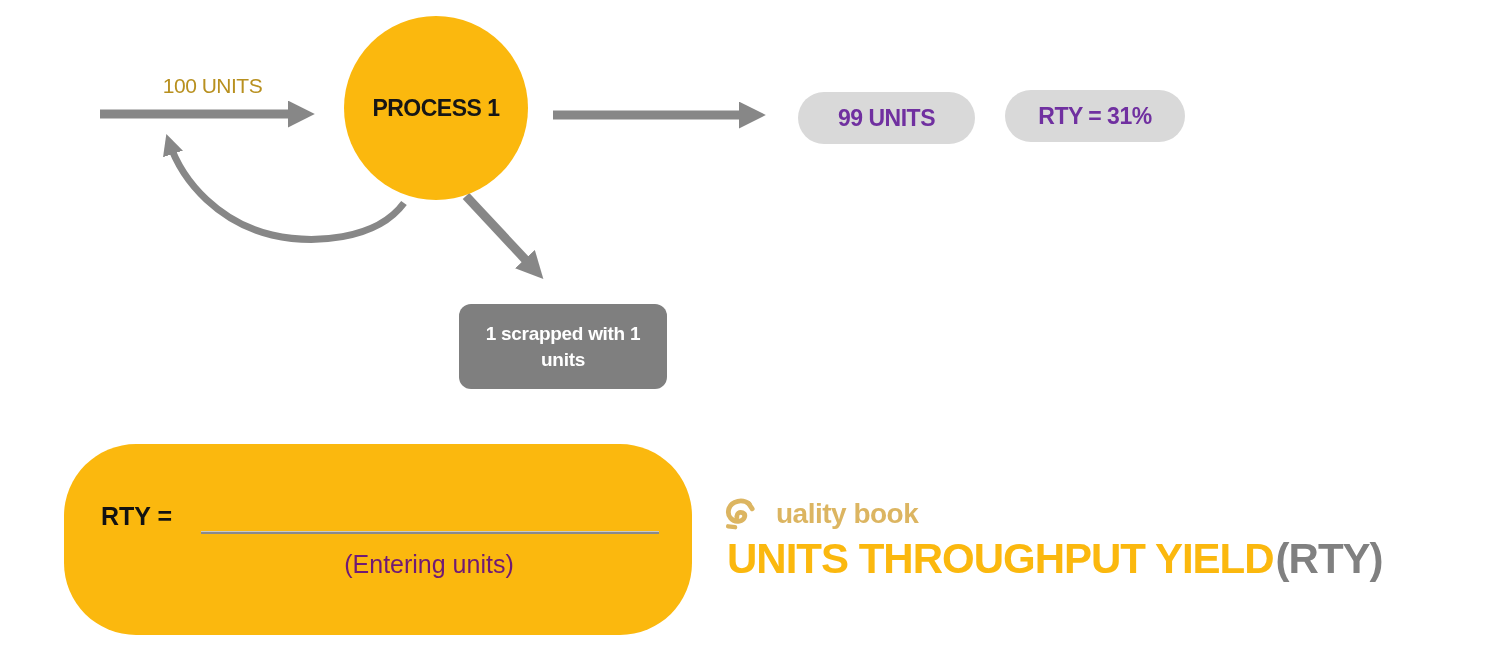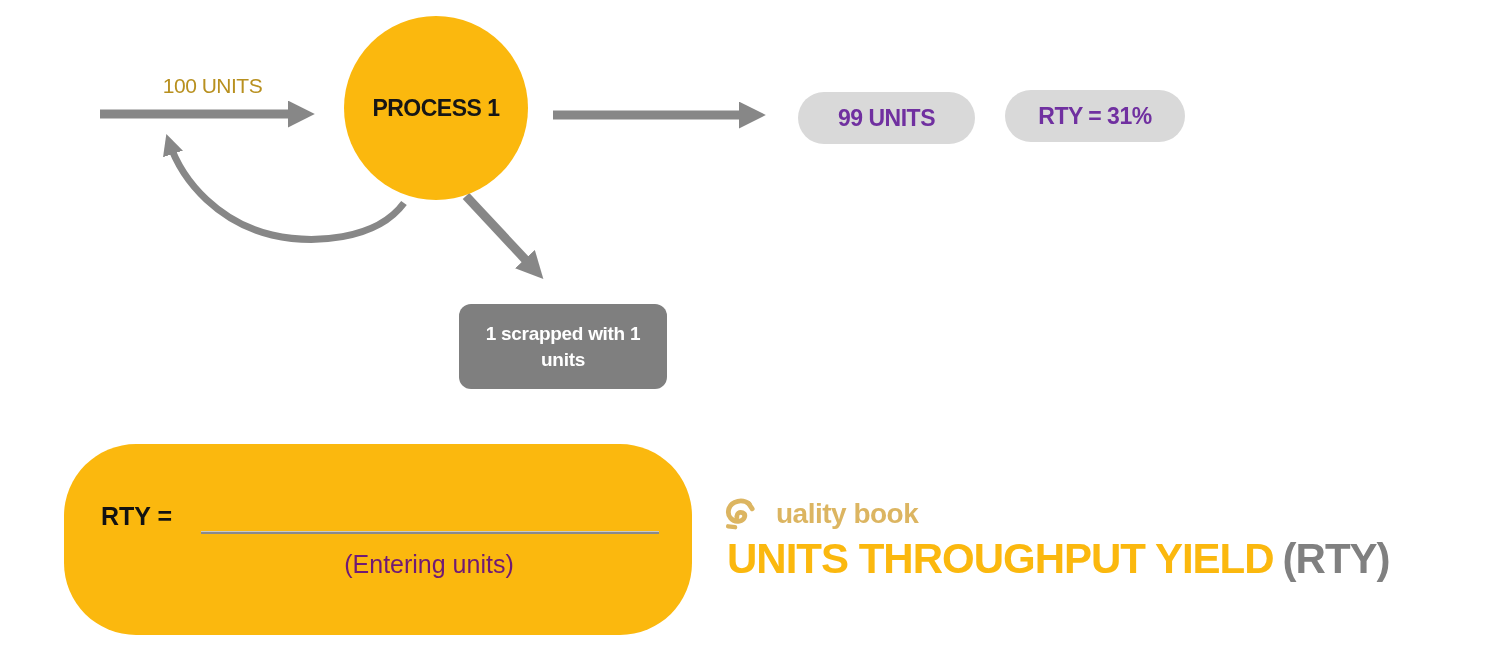--- a/index.html
+++ b/index.html
@@ -55,21 +55,21 @@
   .frac-line{position:absolute;top:88px;left:12px;width:458px;height:2px;background:#8a8a8a;box-shadow:0 -1px 0 #c9c9c9}
   .denominator{position:absolute;top:106px;width:100%;text-align:center;font-size:25px;font-weight:400;color:#701a75}
 
   
   .brand{position:absolute;left:722px;top:497px;display:flex;align-items:flex-start;gap:19px}
   .brand-icon{width:35px;height:35px;flex:0 0 auto}
   .brand-text{font-size:28px;font-weight:bold;color:var(--logo-gold);letter-spacing:-0.5px;line-height:33px}
   .big-title{position:absolute;left:727px;top:535px;font-size:42px;font-weight:bold;
     letter-spacing:-1px;white-space:nowrap}
   .title-main{color:var(--gold)}
-  .title-suffix{color:var(--title-gray);margin-left:9px}
+  .title-suffix{color:var(--title-gray);margin-left:2px}
 </style>
 </head>
 <body>
 
 <div class="canvas">
 
   <svg class="arrow-layer" viewBox="0 0 1500 670">
     <defs>
       <marker id="ah" viewBox="0 0 10 10" refX="6" refY="5" markerWidth="3" markerHeight="3" orient="auto-start-reverse">
         <path d="M0,0 L10,5 L0,10 z" class="arrowhead"></path>

